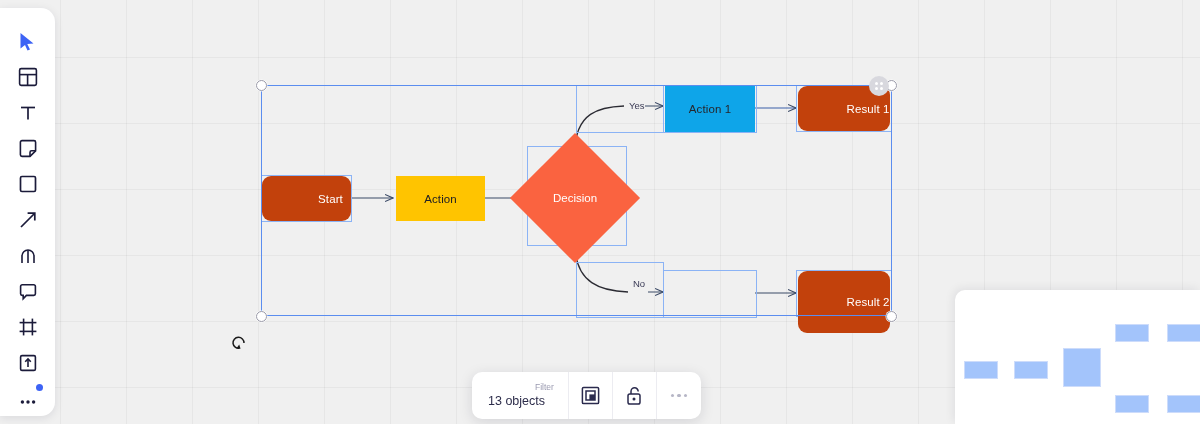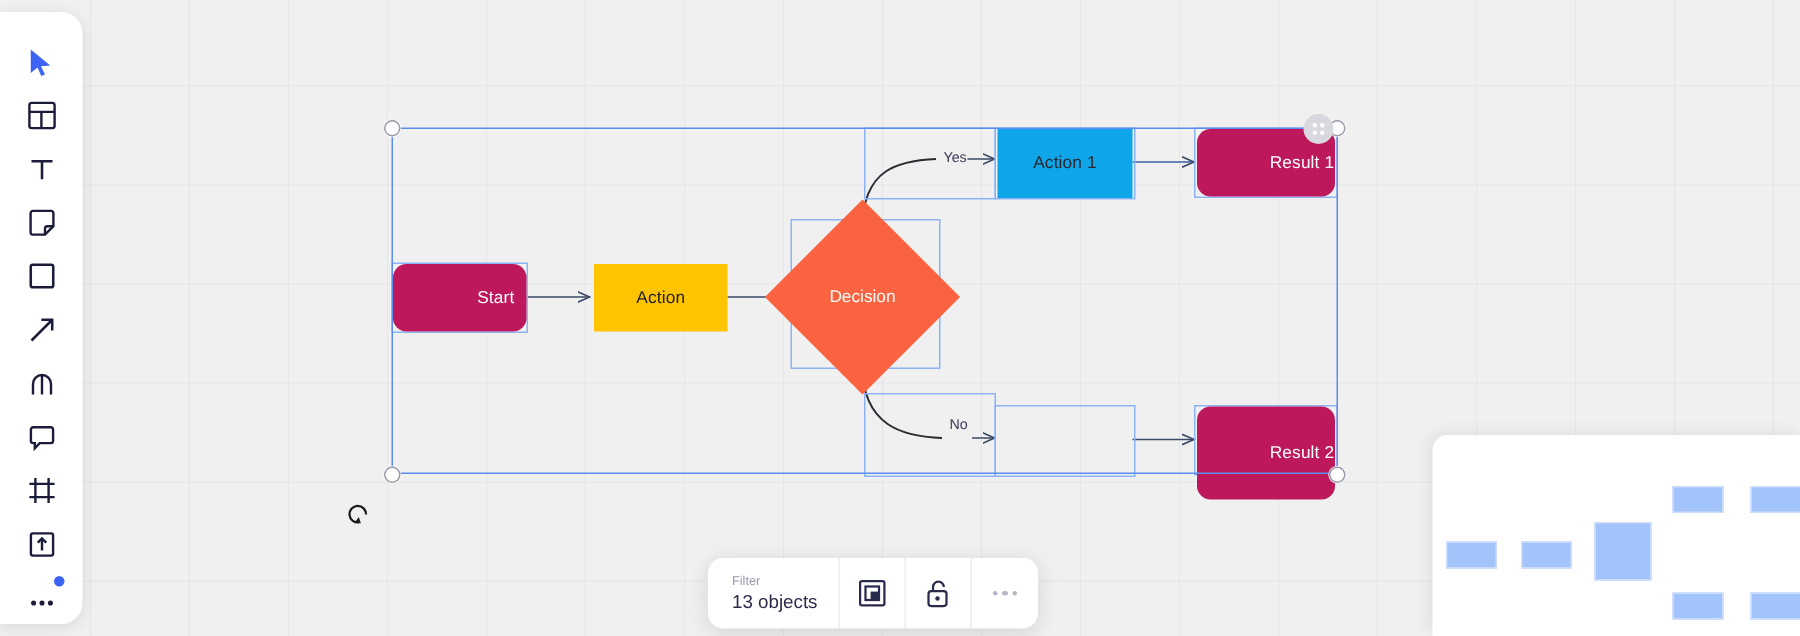--- a/index.html
+++ b/index.html
@@ -56,21 +56,21 @@
 
   
   .node {
     position: absolute;
     display: flex; align-items: center; justify-content: center;
     font-size: 11.5px;
     letter-spacing: .1px;
     white-space: nowrap;
   }
   .node-dark {
-    background: #be185d; color: #ffffff;
+    background: #c2410c; color: #ffffff;
     border-radius: 9px;
     padding-left: 48px;
   }
   .node-yellow { background: #ffc400; color: #202024; }
   .node-pink   { background: #0ea5e9; color: #26262c; }
 
   
   .node-sel {
     position: absolute;
     border: 1px solid #8bb3f5;
@@ -148,21 +148,21 @@
     display: flex; align-items: stretch;
     z-index: 25;
     overflow: hidden;
   }
   .bb-filter {
     padding: 6px 14px 6px 16px;
     display: flex; flex-direction: column; justify-content: center;
     border-right: 1px solid #ececf1;
     min-width: 84px;
   }
-  .bb-filter-label { font-size: 8.5px; color: #9a9ab0; line-height: 1.3; }
+  .bb-filter-label { font-size: 8.5px; color: #9a9ab0; line-height: 1.3; margin-left: 47px; }
   .bb-filter-count { font-size: 12.5px; color: #2c2c4a; line-height: 1.35; }
   .bb-btn {
     width: 44px;
     display: flex; align-items: center; justify-content: center;
     border-right: 1px solid #ececf1;
     color: #2a2a4d;
     cursor: pointer;
   }
   .bb-btn:last-child { border-right: none; }
   .bb-dots { display: flex; gap: 3px; }

